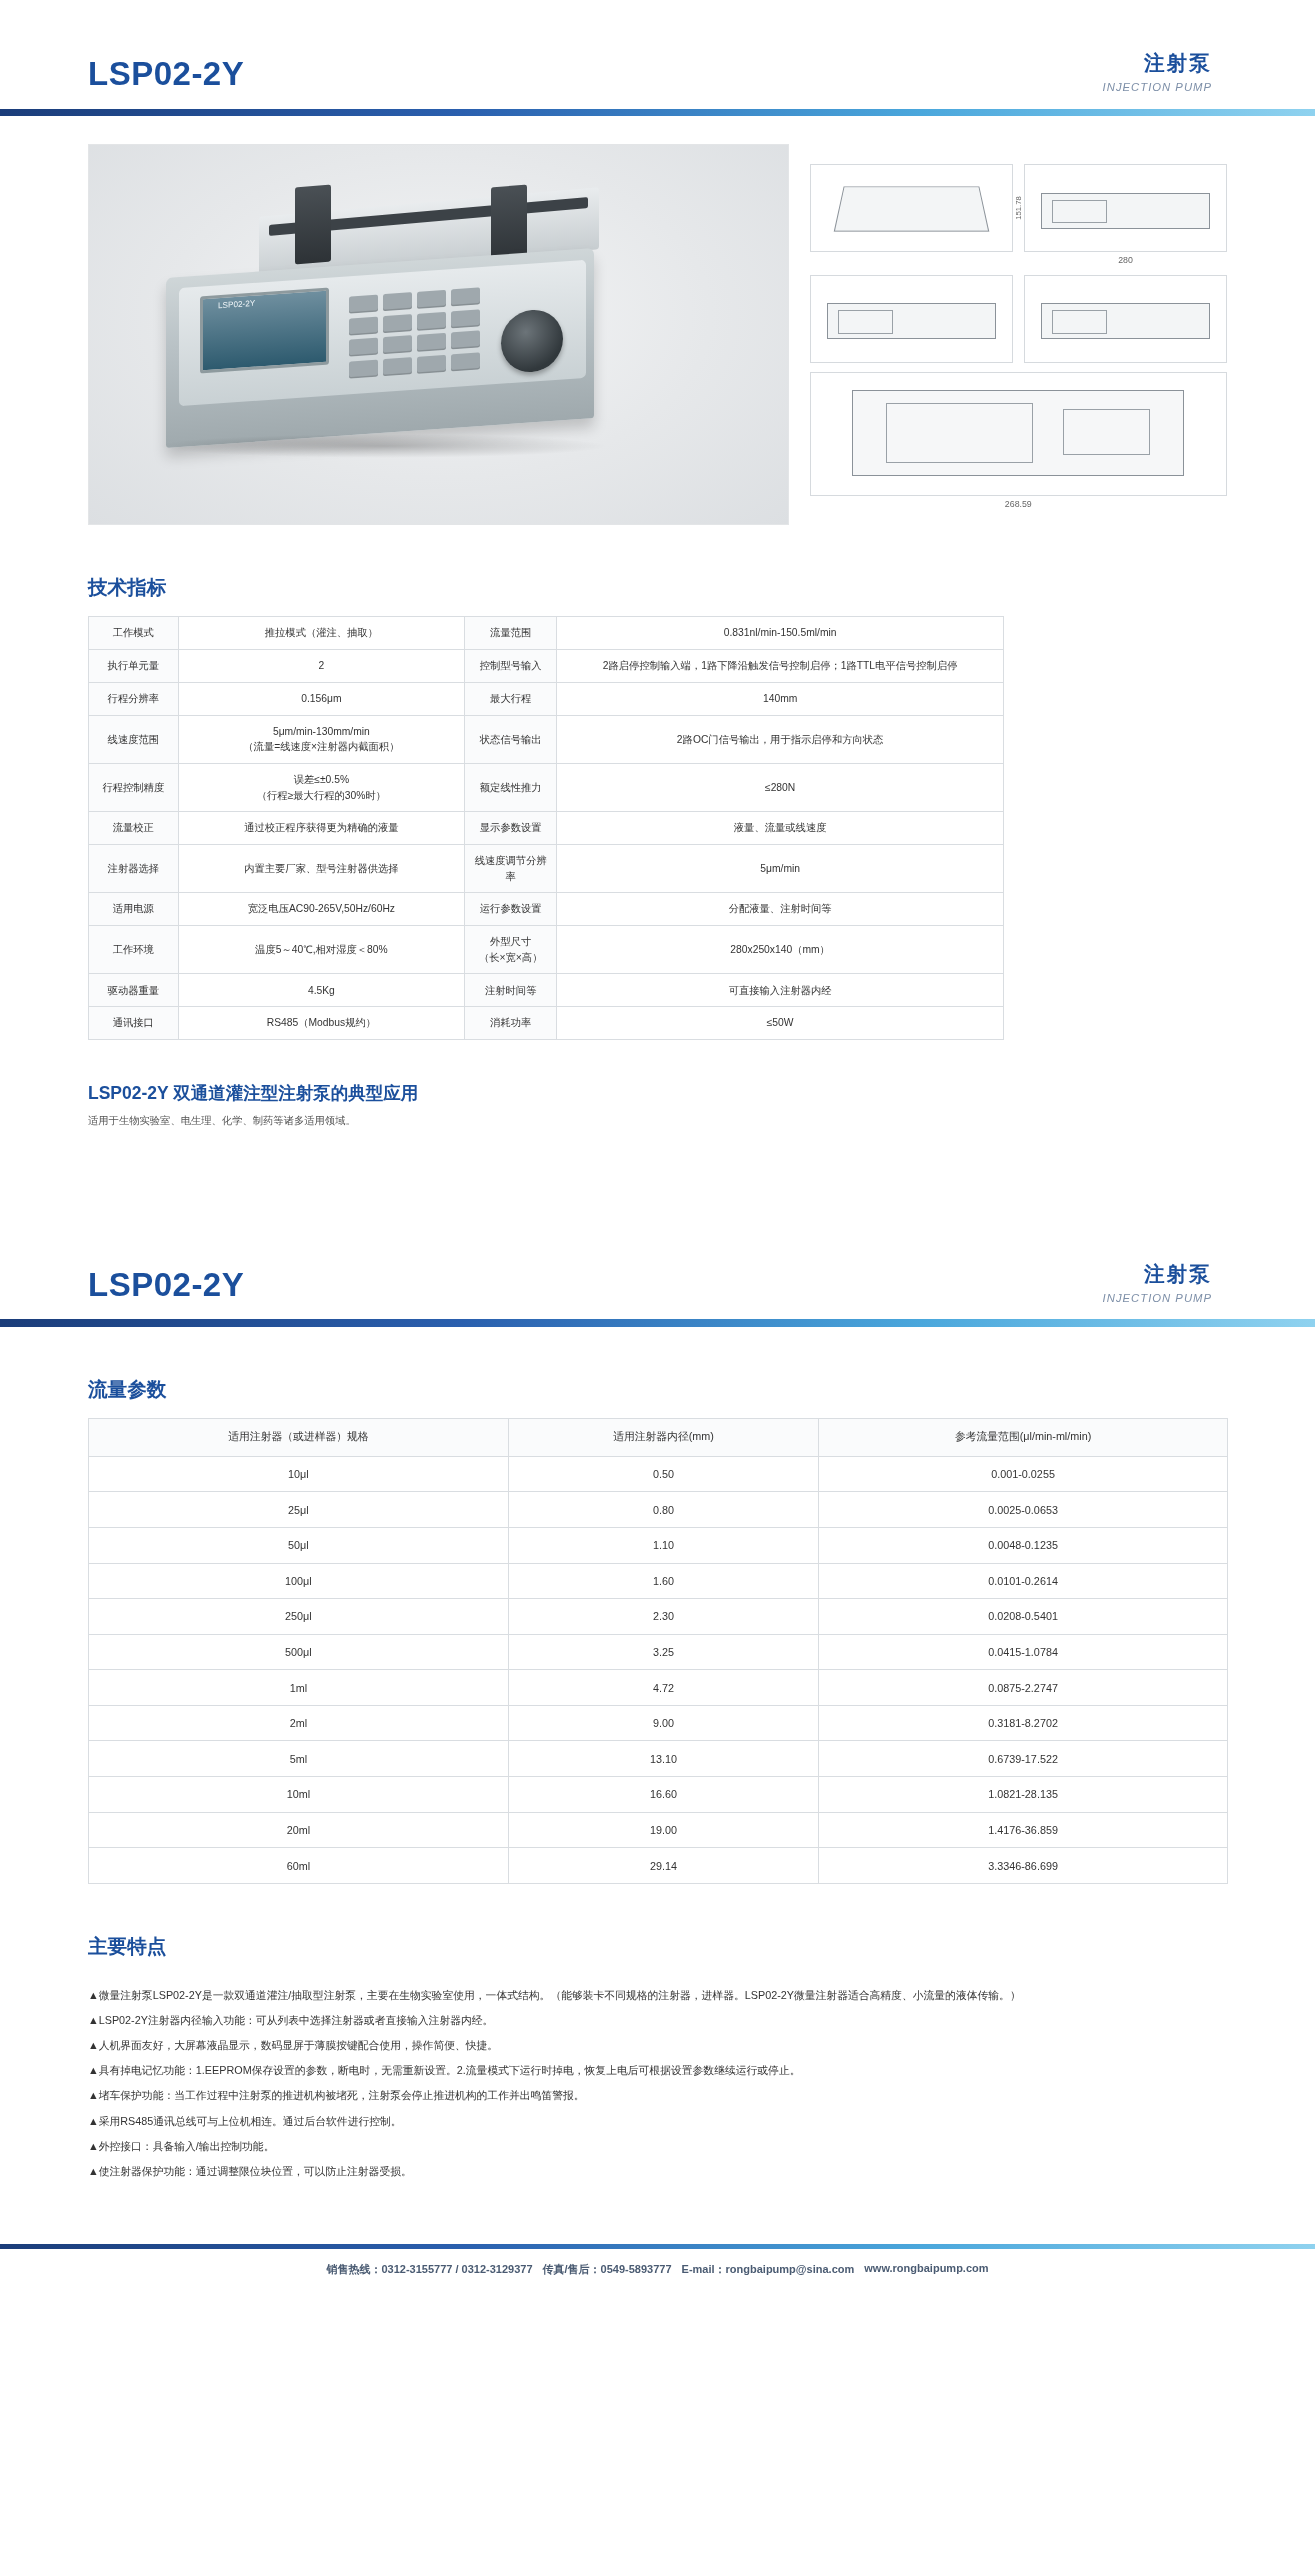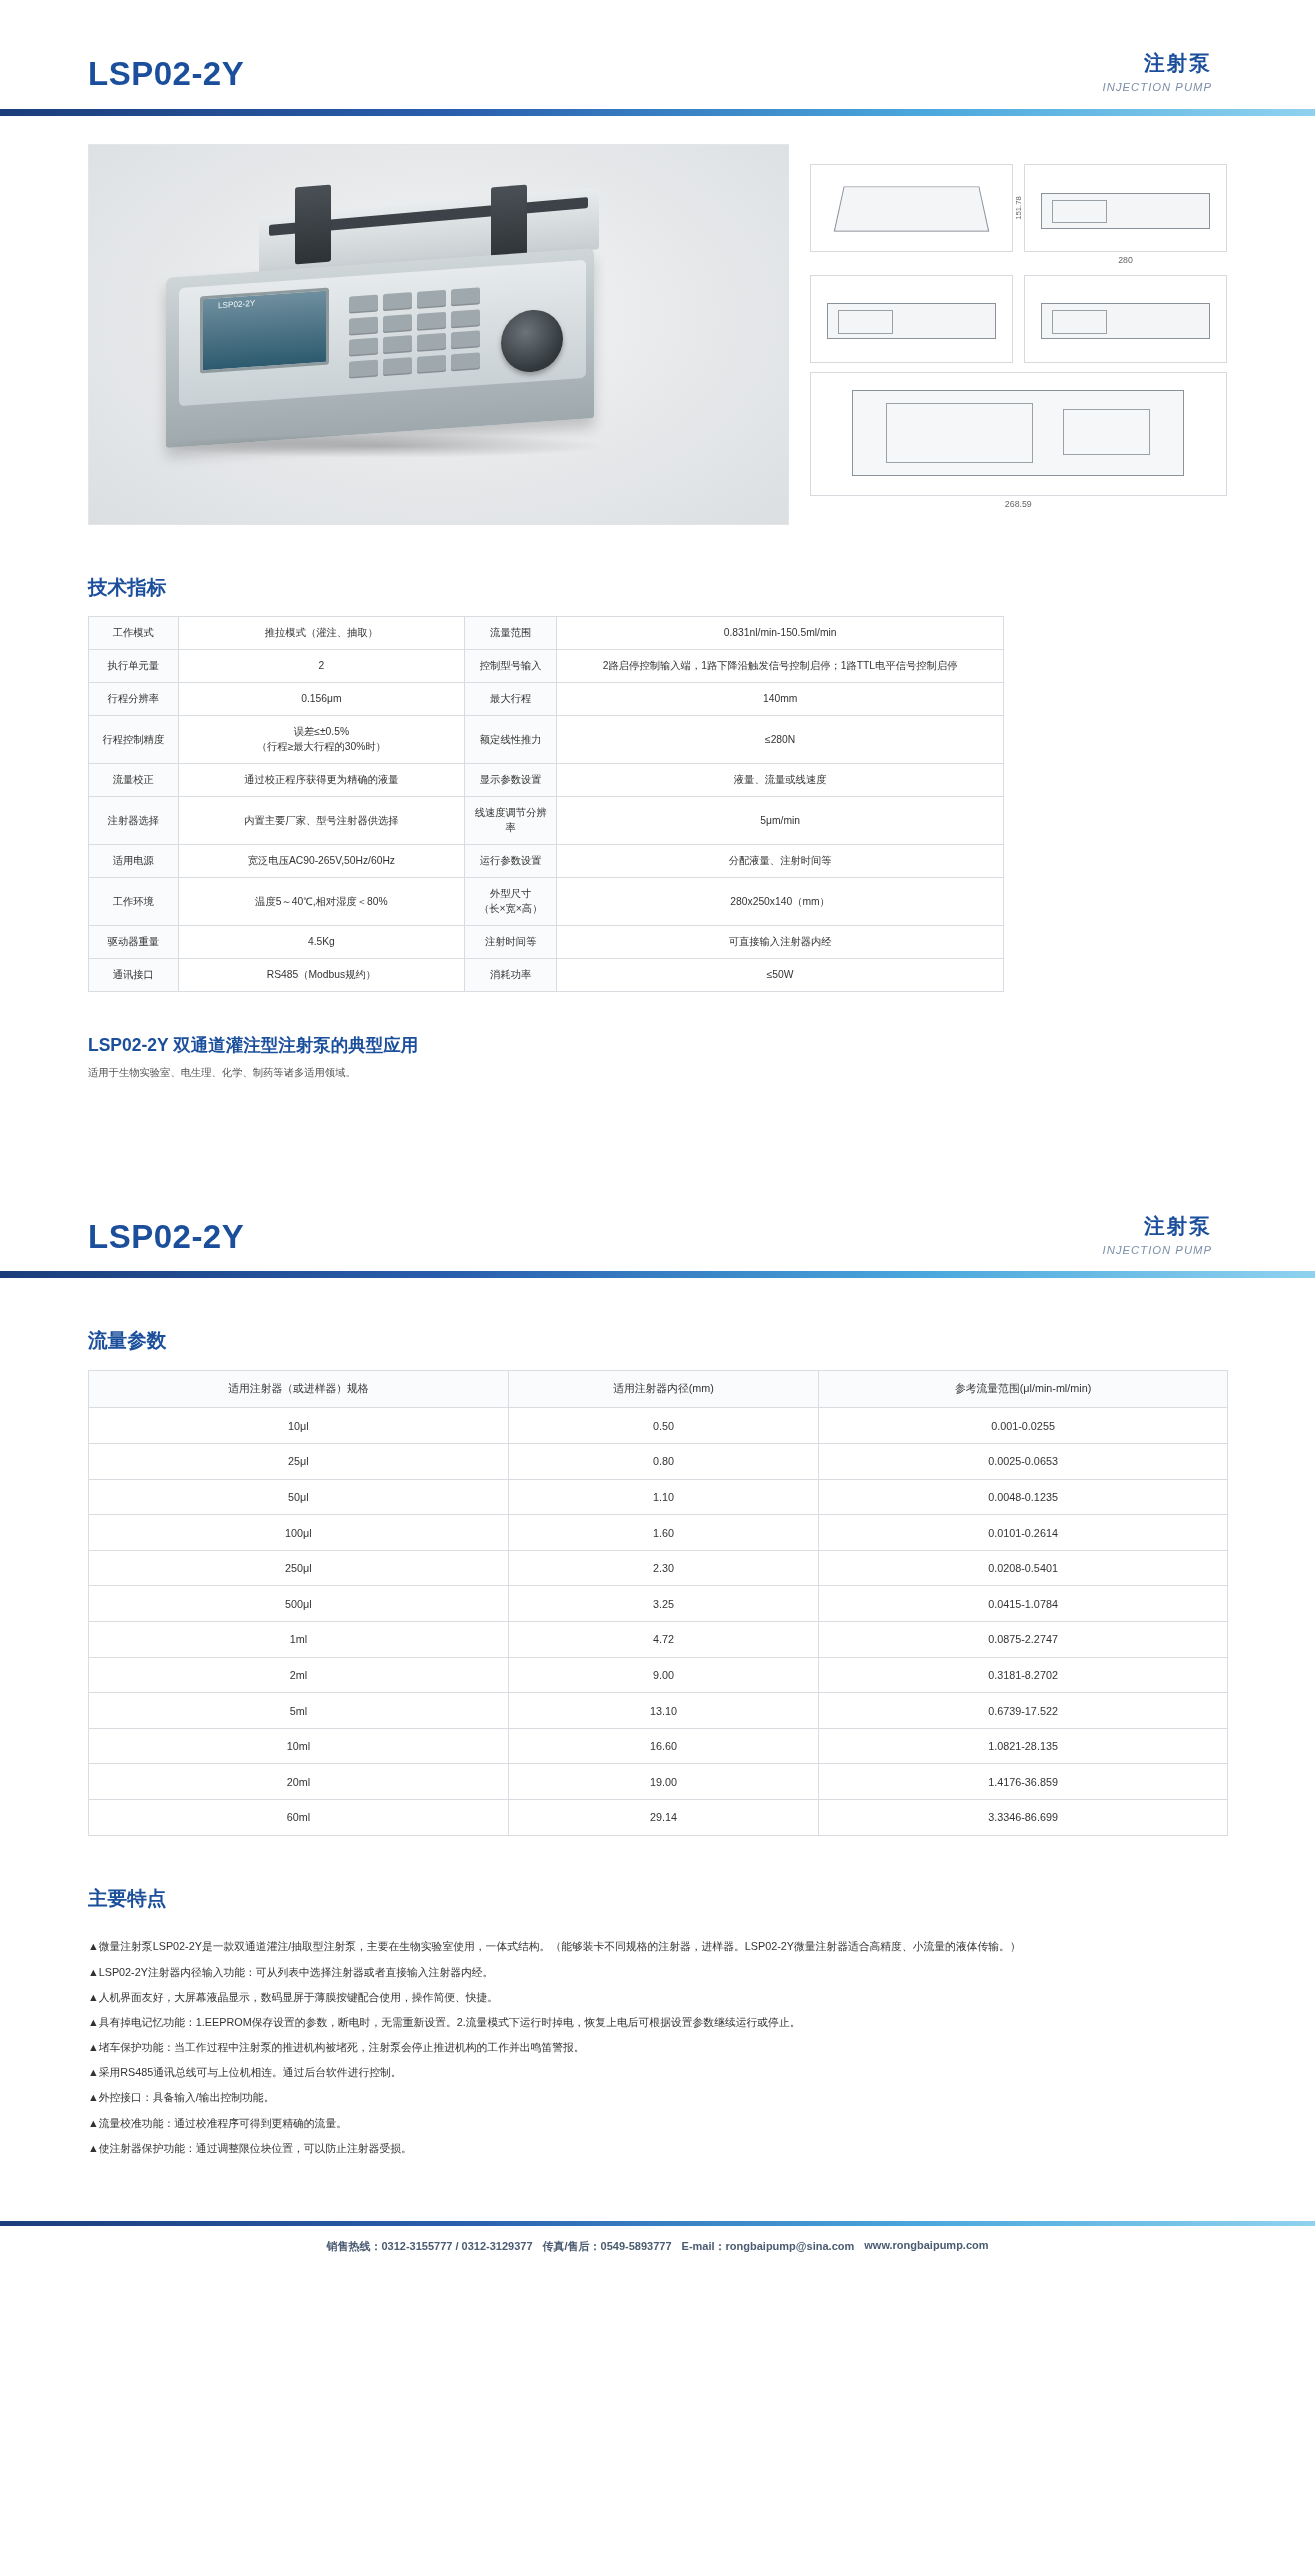--- a/index.html
+++ b/index.html
@@ -360,20 +360,27 @@
         <td class="k2">控制型号输入</td>
         <td class="v2">2路启停控制输入端，1路下降沿触发信号控制启停；1路TTL电平信号控制启停</td>
       </tr>
       <tr>
         <td class="k">行程分辨率</td>
         <td class="v1">0.156μm</td>
         <td class="k2">最大行程</td>
         <td class="v2">140mm</td>
       </tr>
       <tr>
+        <td class="k">线速度范围</td>
+        <td class="v1" style="white-space:pre-line">5μm/min-130mm/min
+（流量=线速度×注射器内截面积）</td>
+        <td class="k2">状态信号输出</td>
+        <td class="v2">2路OC门信号输出，用于指示启停和方向状态</td>
+      </tr>
+      <tr>
         <td class="k">行程控制精度</td>
         <td class="v1" style="white-space:pre-line">误差≤±0.5%
 （行程≥最大行程的30%时）</td>
         <td class="k2">额定线性推力</td>
         <td class="v2">≤280N</td>
       </tr>
       <tr>
         <td class="k">流量校正</td>
         <td class="v1">通过校正程序获得更为精确的液量</td>
         <td class="k2">显示参数设置</td>
@@ -505,21 +512,20 @@
 
   <div class="sec-title">主要特点</div>
   <div class="features">
     <div class="feat">▲微量注射泵LSP02-2Y是一款双通道灌注/抽取型注射泵，主要在生物实验室使用，一体式结构。（能够装卡不同规格的注射器，进样器。LSP02-2Y微量注射器适合高精度、小流量的液体传输。）</div>
     <div class="feat">▲LSP02-2Y注射器内径输入功能：可从列表中选择注射器或者直接输入注射器内经。</div>
     <div class="feat">▲人机界面友好，大屏幕液晶显示，数码显屏于薄膜按键配合使用，操作简便、快捷。</div>
     <div class="feat">▲具有掉电记忆功能：1.EEPROM保存设置的参数，断电时，无需重新设置。2.流量模式下运行时掉电，恢复上电后可根据设置参数继续运行或停止。</div>
     <div class="feat">▲堵车保护功能：当工作过程中注射泵的推进机构被堵死，注射泵会停止推进机构的工作并出鸣笛警报。</div>
     <div class="feat">▲采用RS485通讯总线可与上位机相连。通过后台软件进行控制。</div>
     <div class="feat">▲外控接口：具备输入/输出控制功能。</div>
-    <div class="feat">▲流量校准功能：通过校准程序可得到更精确的流量。</div>
     <div class="feat">▲使注射器保护功能：通过调整限位块位置，可以防止注射器受损。</div>
   </div>
 
   <div class="footer-rule"></div>
   <div class="footer">
     <span>销售热线：0312-3155777 / 0312-3129377</span>
     <span>传真/售后：0549-5893777</span>
     <span>E-mail：rongbaipump@sina.com</span>
     <span>www.rongbaipump.com</span>
   </div>

